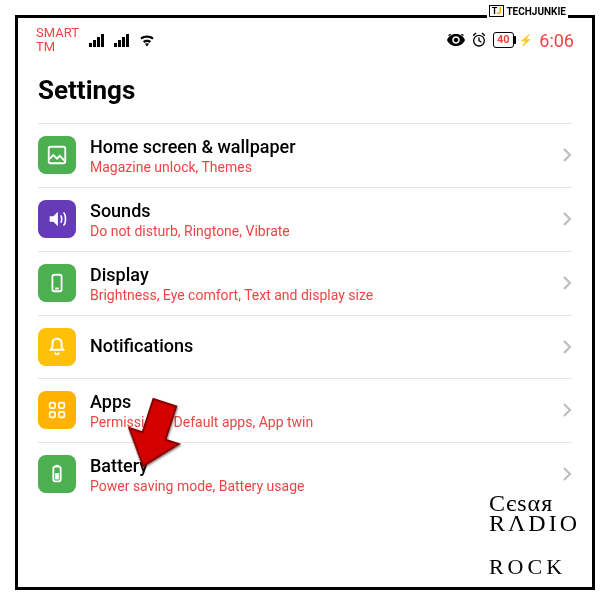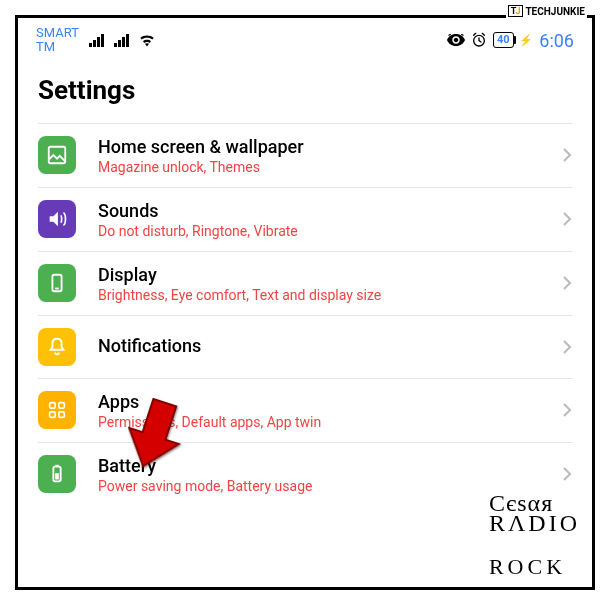--- a/index.html
+++ b/index.html
@@ -15,21 +15,21 @@
       border: 3px solid #000;
       margin: 15px;
       width: 580px;
       height: 575px;
       position: relative;
       background: #fff;
     }
     .watermark-tj {
       position: absolute;
       top: -14px;
-      right: 5px;
+      right: 24px;
       font-size: 10px;
       font-weight: bold;
       color: #000;
       background: #fff;
       padding: 1px 2px;
       display: flex;
       align-items: center;
       gap: 2px;
       z-index: 10;
     }
@@ -39,21 +39,21 @@
       font-size: 9px;
     }
     .watermark-tj .tj-box .t { color: #000; }
     .watermark-tj .tj-box .j { color: #ff9800; }
     .status-bar {
       display: flex;
       justify-content: space-between;
       align-items: center;
       padding: 8px 18px 4px 18px;
       font-size: 14px;
-      color: #3b82f6;
+      color: #ef4444;
     }
     .status-left {
       display: flex;
       align-items: center;
       gap: 10px;
     }
     .carrier {
       font-size: 13px;
       line-height: 1.1;
     }
@@ -110,21 +110,21 @@
       padding: 16px 20px 18px 20px;
     }
     .settings-list {
       padding: 0 20px;
     }
     .item {
       display: flex;
       align-items: center;
       padding: 12px 0;
       border-top: 1px solid #e5e5e5;
-      gap: 22px;
+      gap: 14px;
       cursor: pointer;
     }
     .item-icon {
       width: 38px;
       height: 38px;
       border-radius: 8px;
       display: flex;
       align-items: center;
       justify-content: center;
       flex-shrink: 0;

